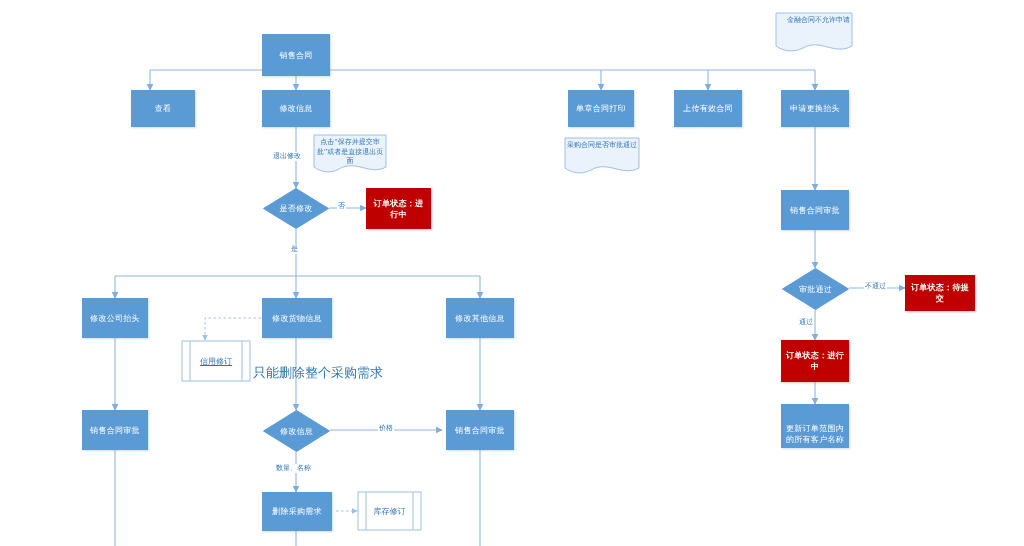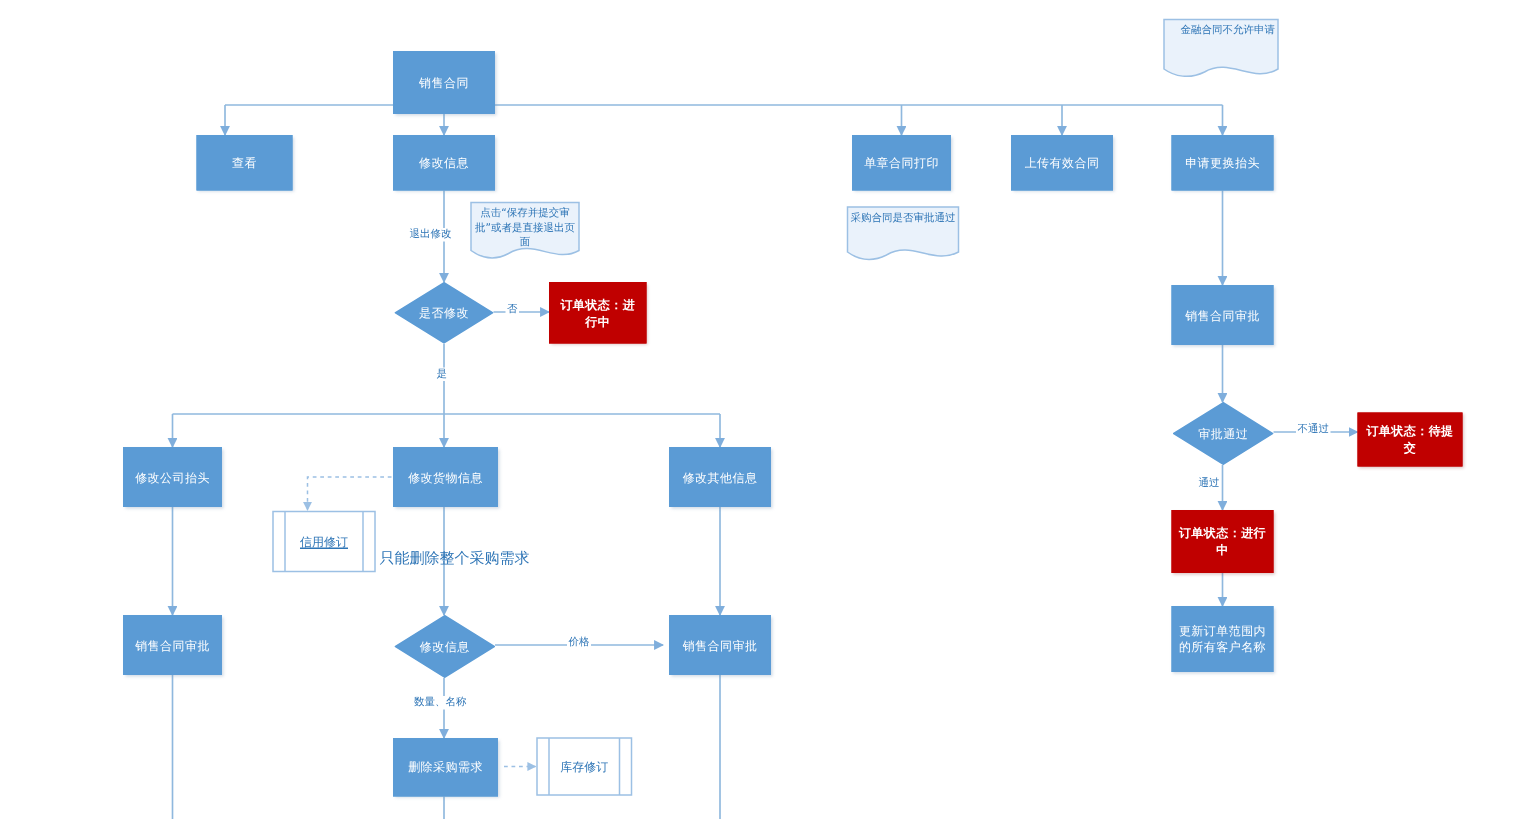--- a/index.html
+++ b/index.html
@@ -68,21 +68,21 @@
     color:#2E75B6;
     font-size:7px;
     line-height:9px;
     white-space:nowrap;
     background:#ffffff;
     padding:0 1px;
   }
   .caption{
     position:absolute;
     color:#2E75B6;
-    font-size:10px;
+    font-size:13px;
     line-height:10px;
     white-space:nowrap;
   }
 </style>
 </head>
 <body>
 
 <div id="canvas">
 
   <svg class="wires" viewBox="0 0 1024 546">
@@ -270,21 +270,21 @@
   </div>
 
   <div class="node redbox" style="left:905px;top:275px;width:70px;height:36px;">
     <span>订单状态：待提交</span>
   </div>
 
   <div class="node redbox" style="left:781px;top:340px;width:68px;height:42px;">
     <span>订单状态：进行中</span>
   </div>
 
-  <div class="node proc" style="left:781px;top:404px;width:68px;height:44px;">
+  <div class="node proc" style="left:781px;top:404px;width:68px;height:44px;align-items:flex-end;">
     <span>更新订单范围内的所有客户名称</span>
   </div>
 
   <div class="elabel" style="left:272px;top:152px;">
     <span>退出修改</span>
   </div>
 
   <div class="elabel" style="left:337px;top:202px;">
     <span>否</span>
   </div>

